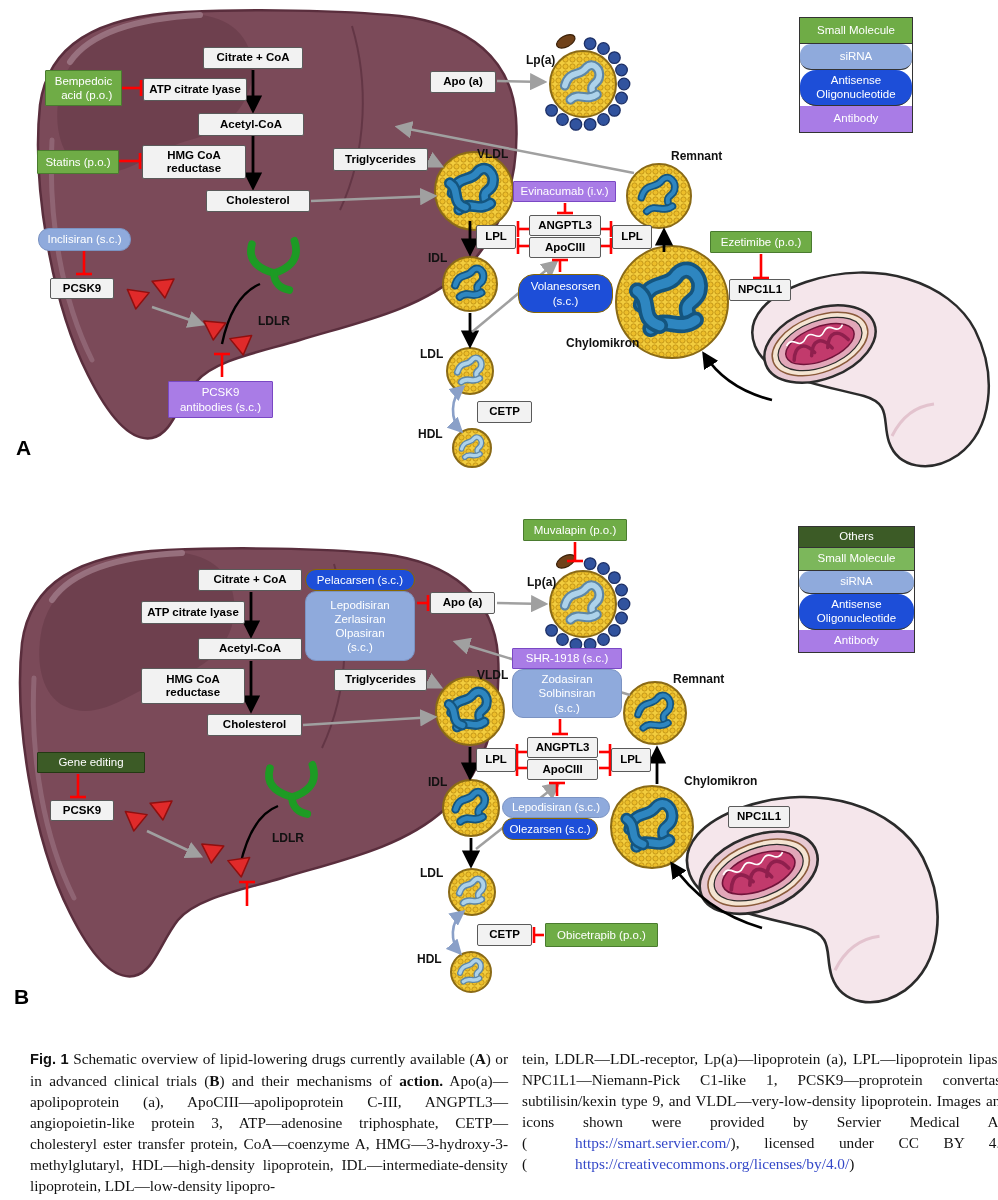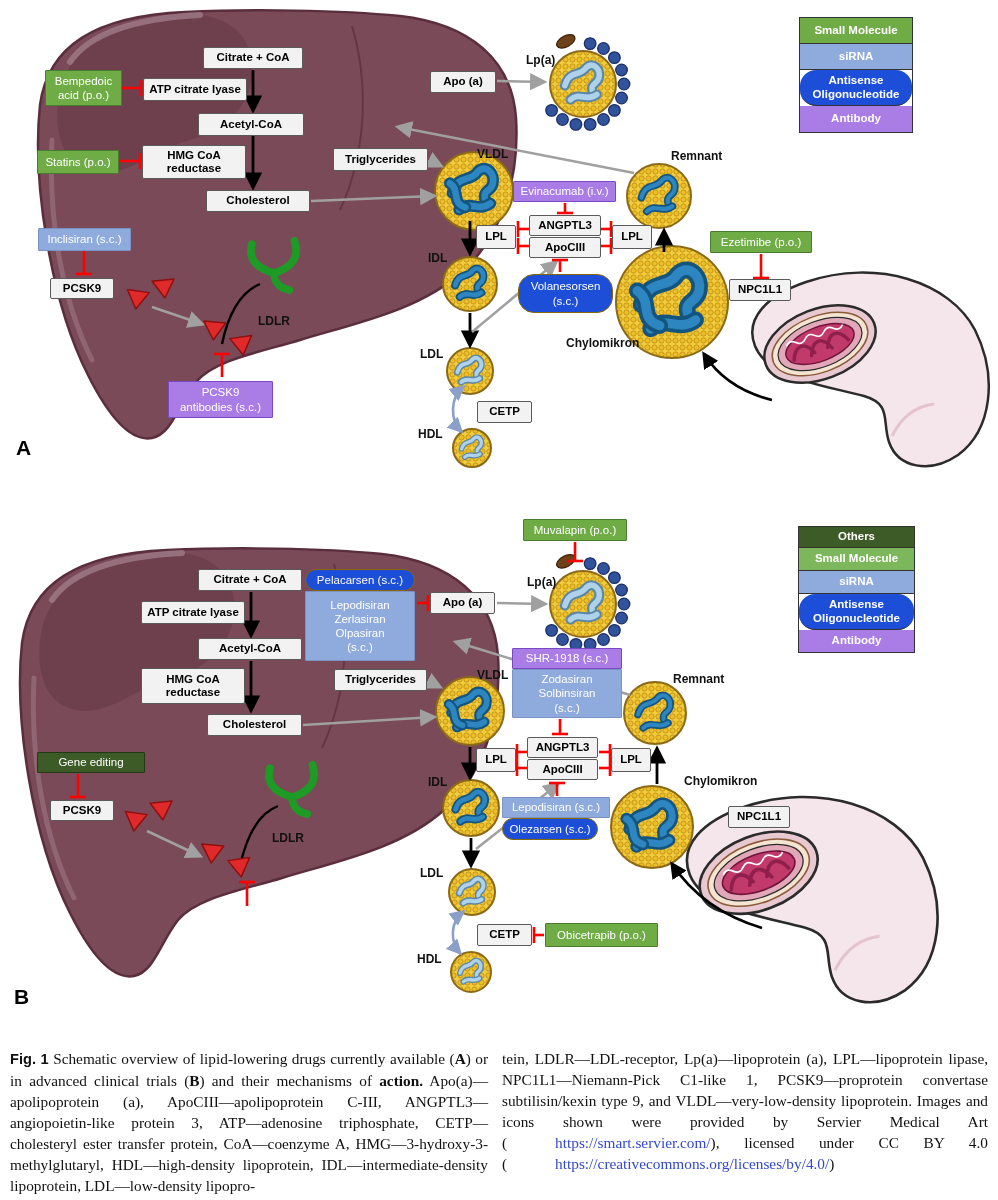--- a/index.html
+++ b/index.html
@@ -5,34 +5,34 @@
   html,body{margin:0;padding:0;background:#fff;}
   .stage{position:relative;width:998px;height:1200px;background:#fff;overflow:hidden;
          font-family:"Liberation Sans",sans-serif;}
   .art{position:absolute;left:0;top:0;}
   .bx{position:absolute;display:flex;align-items:center;justify-content:center;text-align:center;
       background:#F2F2F2;border:1.6px solid #5a5a5a;color:#000;font-weight:bold;font-size:11.5px;
       line-height:1.15;white-space:pre-line;box-sizing:border-box;border-radius:2px;z-index:3;}
   .drug{position:absolute;display:flex;align-items:center;justify-content:center;text-align:center;
       color:#fff;font-weight:400;font-size:11.5px;line-height:1.22;white-space:pre-line;
       box-sizing:border-box;border:1.6px solid #444;border-radius:1px;z-index:3;}
-  .green{background:#6FAC46;border-color:#4A7B2F;}
+  .green{background:#6FAC46;border-color:#4A7B2F;text-align:right;}
   .ltgreen{background:#7CB75B;border-color:#4A7B2F;}
   .dkgreen{background:#3C5B26;border-color:#233913;}
-  .blue{background:#8FAADC;border-color:#7B93C2;}
+  .blue{background:#8FAADC;border-color:#7B93C2;border-radius:11px;}
   .gold{background:#1d4ed8;border-color:#8A6800;border-radius:16px;}
   .purple{background:#A97CE6;border-color:#7A48C4;}
   .plabel{position:absolute;font-weight:bold;font-size:12px;color:#111;white-space:nowrap;z-index:3;}
   .pletter{position:absolute;font-weight:bold;font-size:21px;color:#000;z-index:3;}
-  .leg{position:absolute;border:1.5px solid #333;box-sizing:border-box;z-index:3;background:#fff;font-weight:bold;}
+  .leg{position:absolute;border:1.5px solid #333;box-sizing:border-box;z-index:3;background:#fff;}
   .leg .row{display:flex;align-items:center;justify-content:center;color:#fff;font-size:11.5px;
       text-align:center;white-space:pre-line;line-height:1.2;border-bottom:1px solid #333;box-sizing:border-box;}
   .leg .row:last-child{border-bottom:none;}
   .cap{position:absolute;font-family:"Liberation Serif",serif;font-size:15.3px;line-height:21px;
-      text-align:justify;color:#111;z-index:3;}
+      text-align:justify;color:#111;z-index:3;margin-left:20px;}
   .cap .figb{font-family:"Liberation Sans",sans-serif;font-weight:bold;font-size:14.6px;}
   .cap a.lnk{color:#3448C8;text-decoration:none;padding-left:48px;}
 </style>
 </head>
 <body>
 
 <div class="stage">
   <svg class="art" id="artsvg" width="998" height="1040">
       <defs>
 <pattern id="dots" width="7" height="7" patternUnits="userSpaceOnUse">

